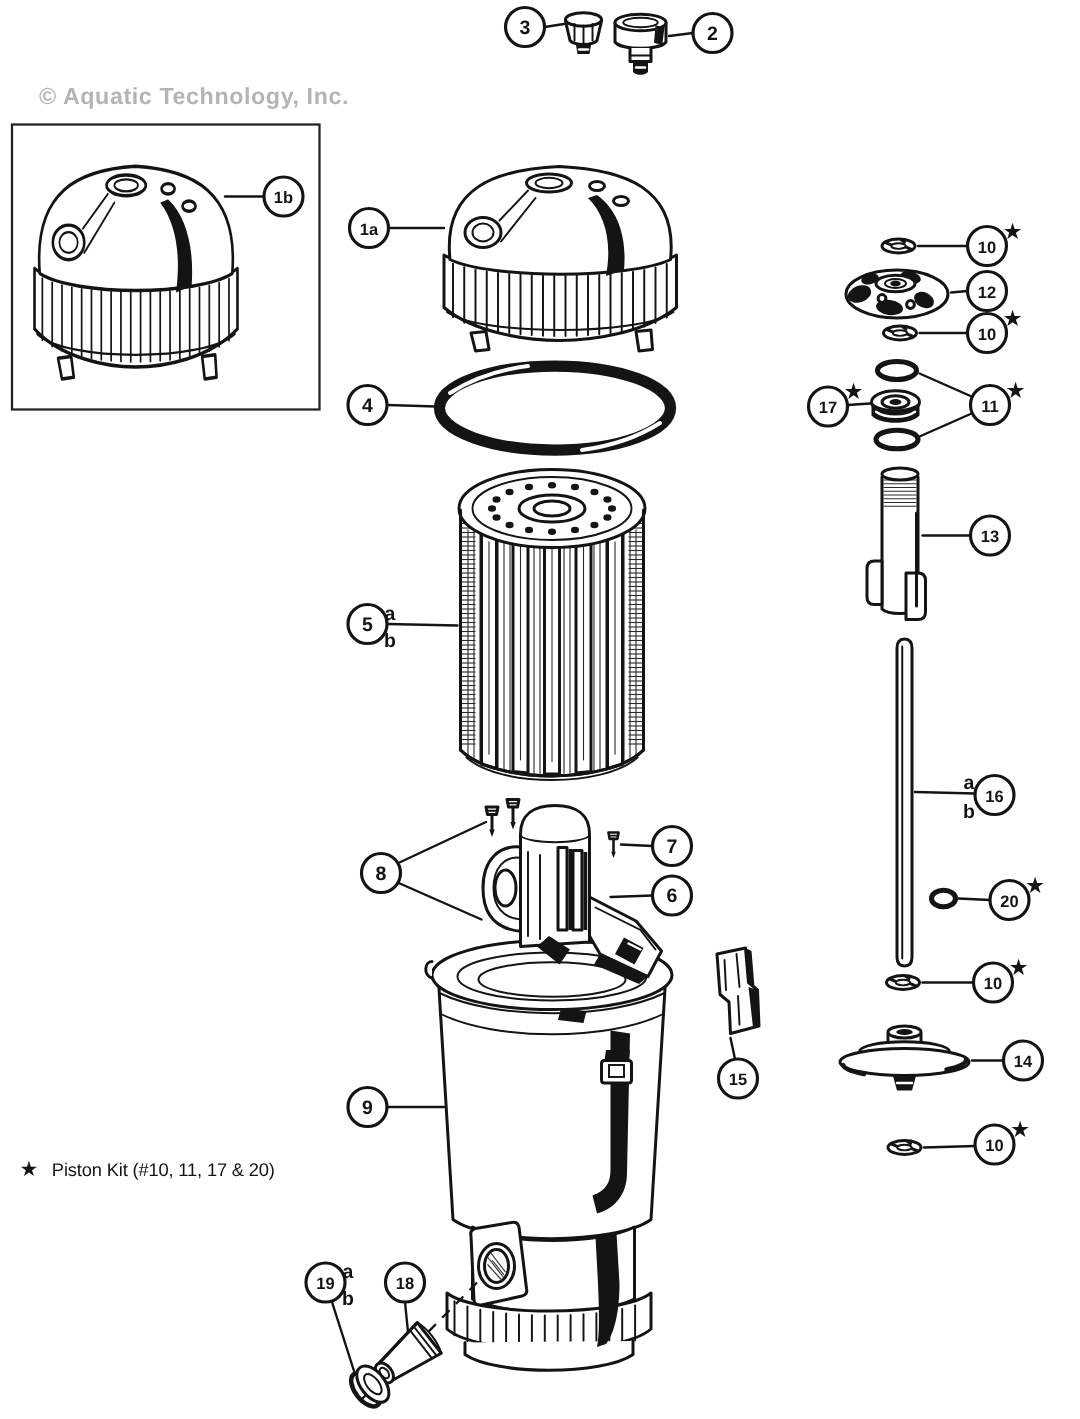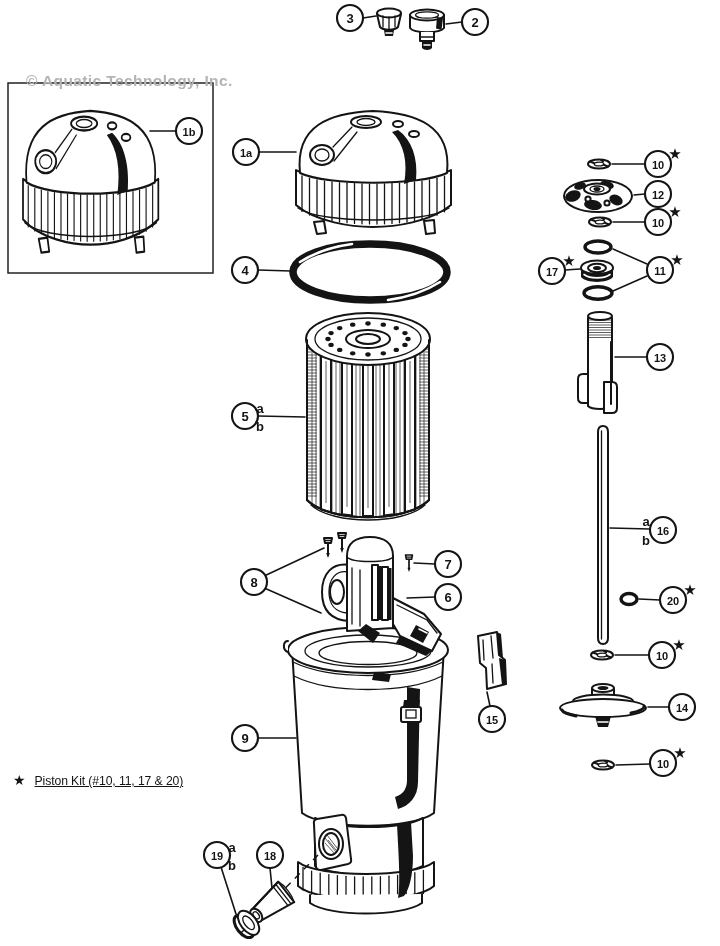--- a/index.html
+++ b/index.html
@@ -21,24 +21,24 @@
   .hole{fill:var(--ink,#141414)}
   
   .co{fill:#fff;stroke:var(--ink,#141414);stroke-width:2.1}
   .ct{font-family:"Liberation Sans",sans-serif;font-weight:bold;text-anchor:middle;fill:var(--ink,#141414)}
   .cs{font:bold 13px "Liberation Sans",sans-serif;text-anchor:middle;fill:var(--ink,#141414)}
   .st{font:bold 15px "DejaVu Sans",sans-serif;text-anchor:middle;fill:var(--ink,#141414)}
   .ldr{stroke:var(--ink,#141414);stroke-width:1.6;fill:none;stroke-linecap:round}
   .dash{stroke:var(--ink,#141414);stroke-width:1.5;stroke-dasharray:7 6;fill:none}
   
   .watermark{position:absolute;left:26px;top:56px;font-weight:bold;font-size:15.5px;
-             letter-spacing:0.4px;white-space:nowrap;margin-top:16px;}
+             letter-spacing:0.4px;white-space:nowrap;}
   .footnote{position:absolute;left:13px;top:772px;display:flex;gap:9px;align-items:baseline;color:var(--ink,#141414);}
   .fn-star{font-family:"DejaVu Sans",sans-serif;font-size:14px;font-weight:bold;}
-  .fn-text{font-size:12.2px;letter-spacing:-0.1px;white-space:nowrap;text-decoration:underline;}
+  .fn-text{font-size:12.2px;letter-spacing:-0.1px;white-space:nowrap;}
 </style>
 </head>
 <body>
 
 <div class="stage" style="--ink: #141414;">
 
 <svg width="720" height="946" viewBox="0 0 720 946">
   <defs>
 
     <g id="dome">

